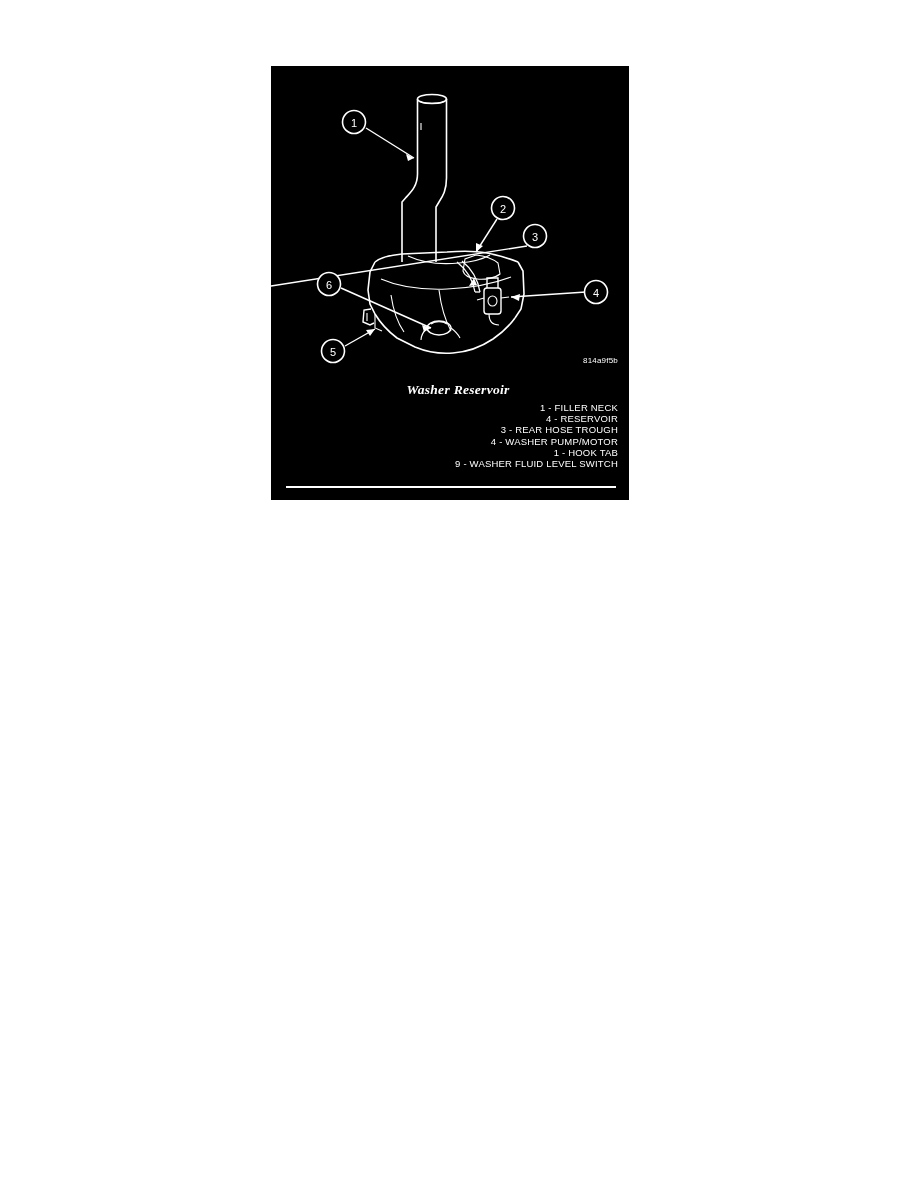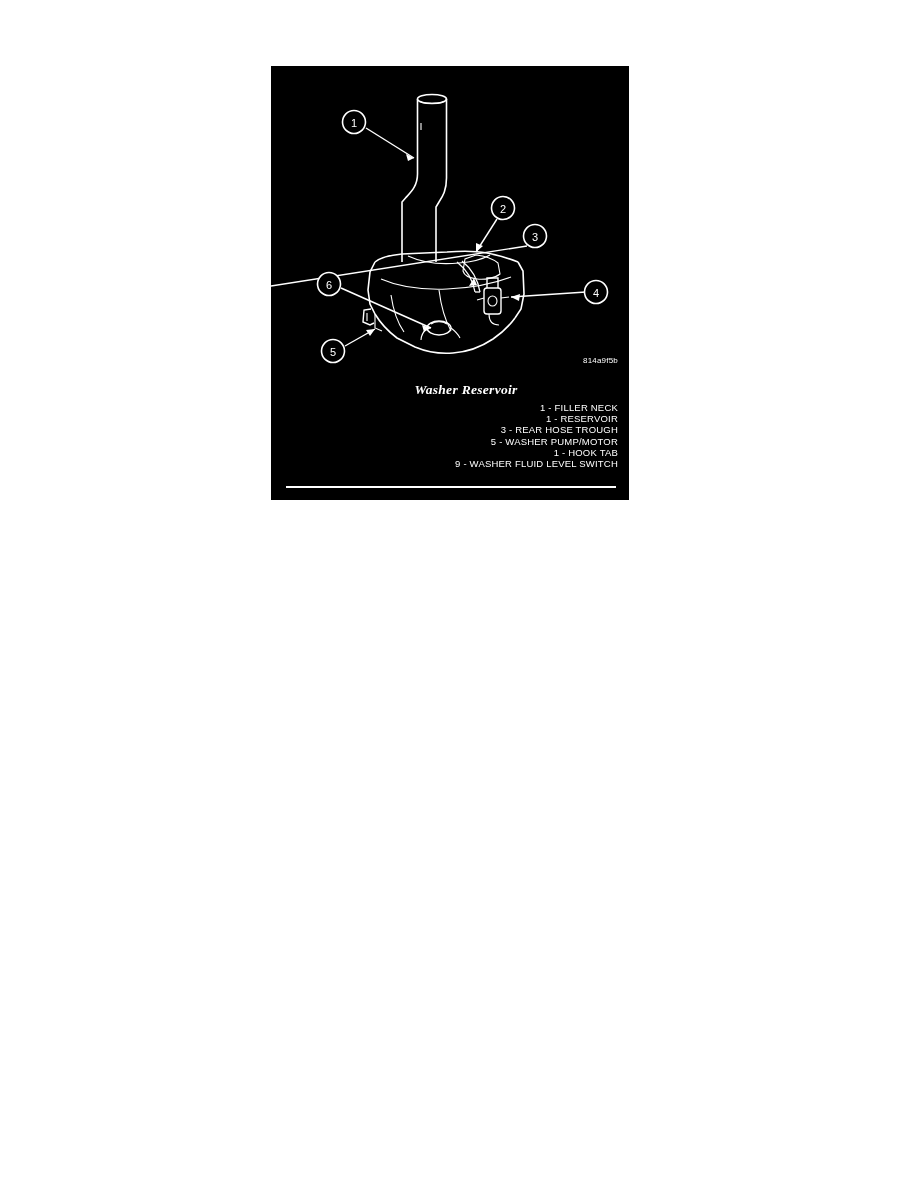--- a/index.html
+++ b/index.html
@@ -53,21 +53,21 @@
     color: #ffffff;
     font-size: 8px;
     letter-spacing: 0.2px;
     font-family: "Liberation Sans", sans-serif;
     white-space: nowrap;
     text-align: center;
   }
 
   #figure-caption {
     position: absolute;
-    left: 16px;
+    left: 8px;
     top: 316px;
     width: 358px;
     text-align: center;
     color: #ffffff;
     font-size: 13.5px;
     font-style: italic;
     font-weight: bold;
     font-family: "Liberation Serif", serif;
     letter-spacing: 0.3px;
   }
@@ -218,21 +218,21 @@
       </g>
     </svg>
   </div>
 
   <div id="part-code">814a9f5b</div>
 
   <div id="figure-caption">Washer Reservoir</div>
 
   <div id="legend">
     <div class="legend-item">1 - FILLER NECK</div>
-    <div class="legend-item">1 - RESERVOIR</div>
+    <div class="legend-item">4 - RESERVOIR</div>
     <div class="legend-item">3 - REAR HOSE TROUGH</div>
-    <div class="legend-item">5 - WASHER PUMP/MOTOR</div>
+    <div class="legend-item">4 - WASHER PUMP/MOTOR</div>
     <div class="legend-item">1 - HOOK TAB</div>
     <div class="legend-item">9 - WASHER FLUID LEVEL SWITCH</div>
   </div>
 
   <div id="legend-rule"></div>
 </div>
 
 </body></html>

